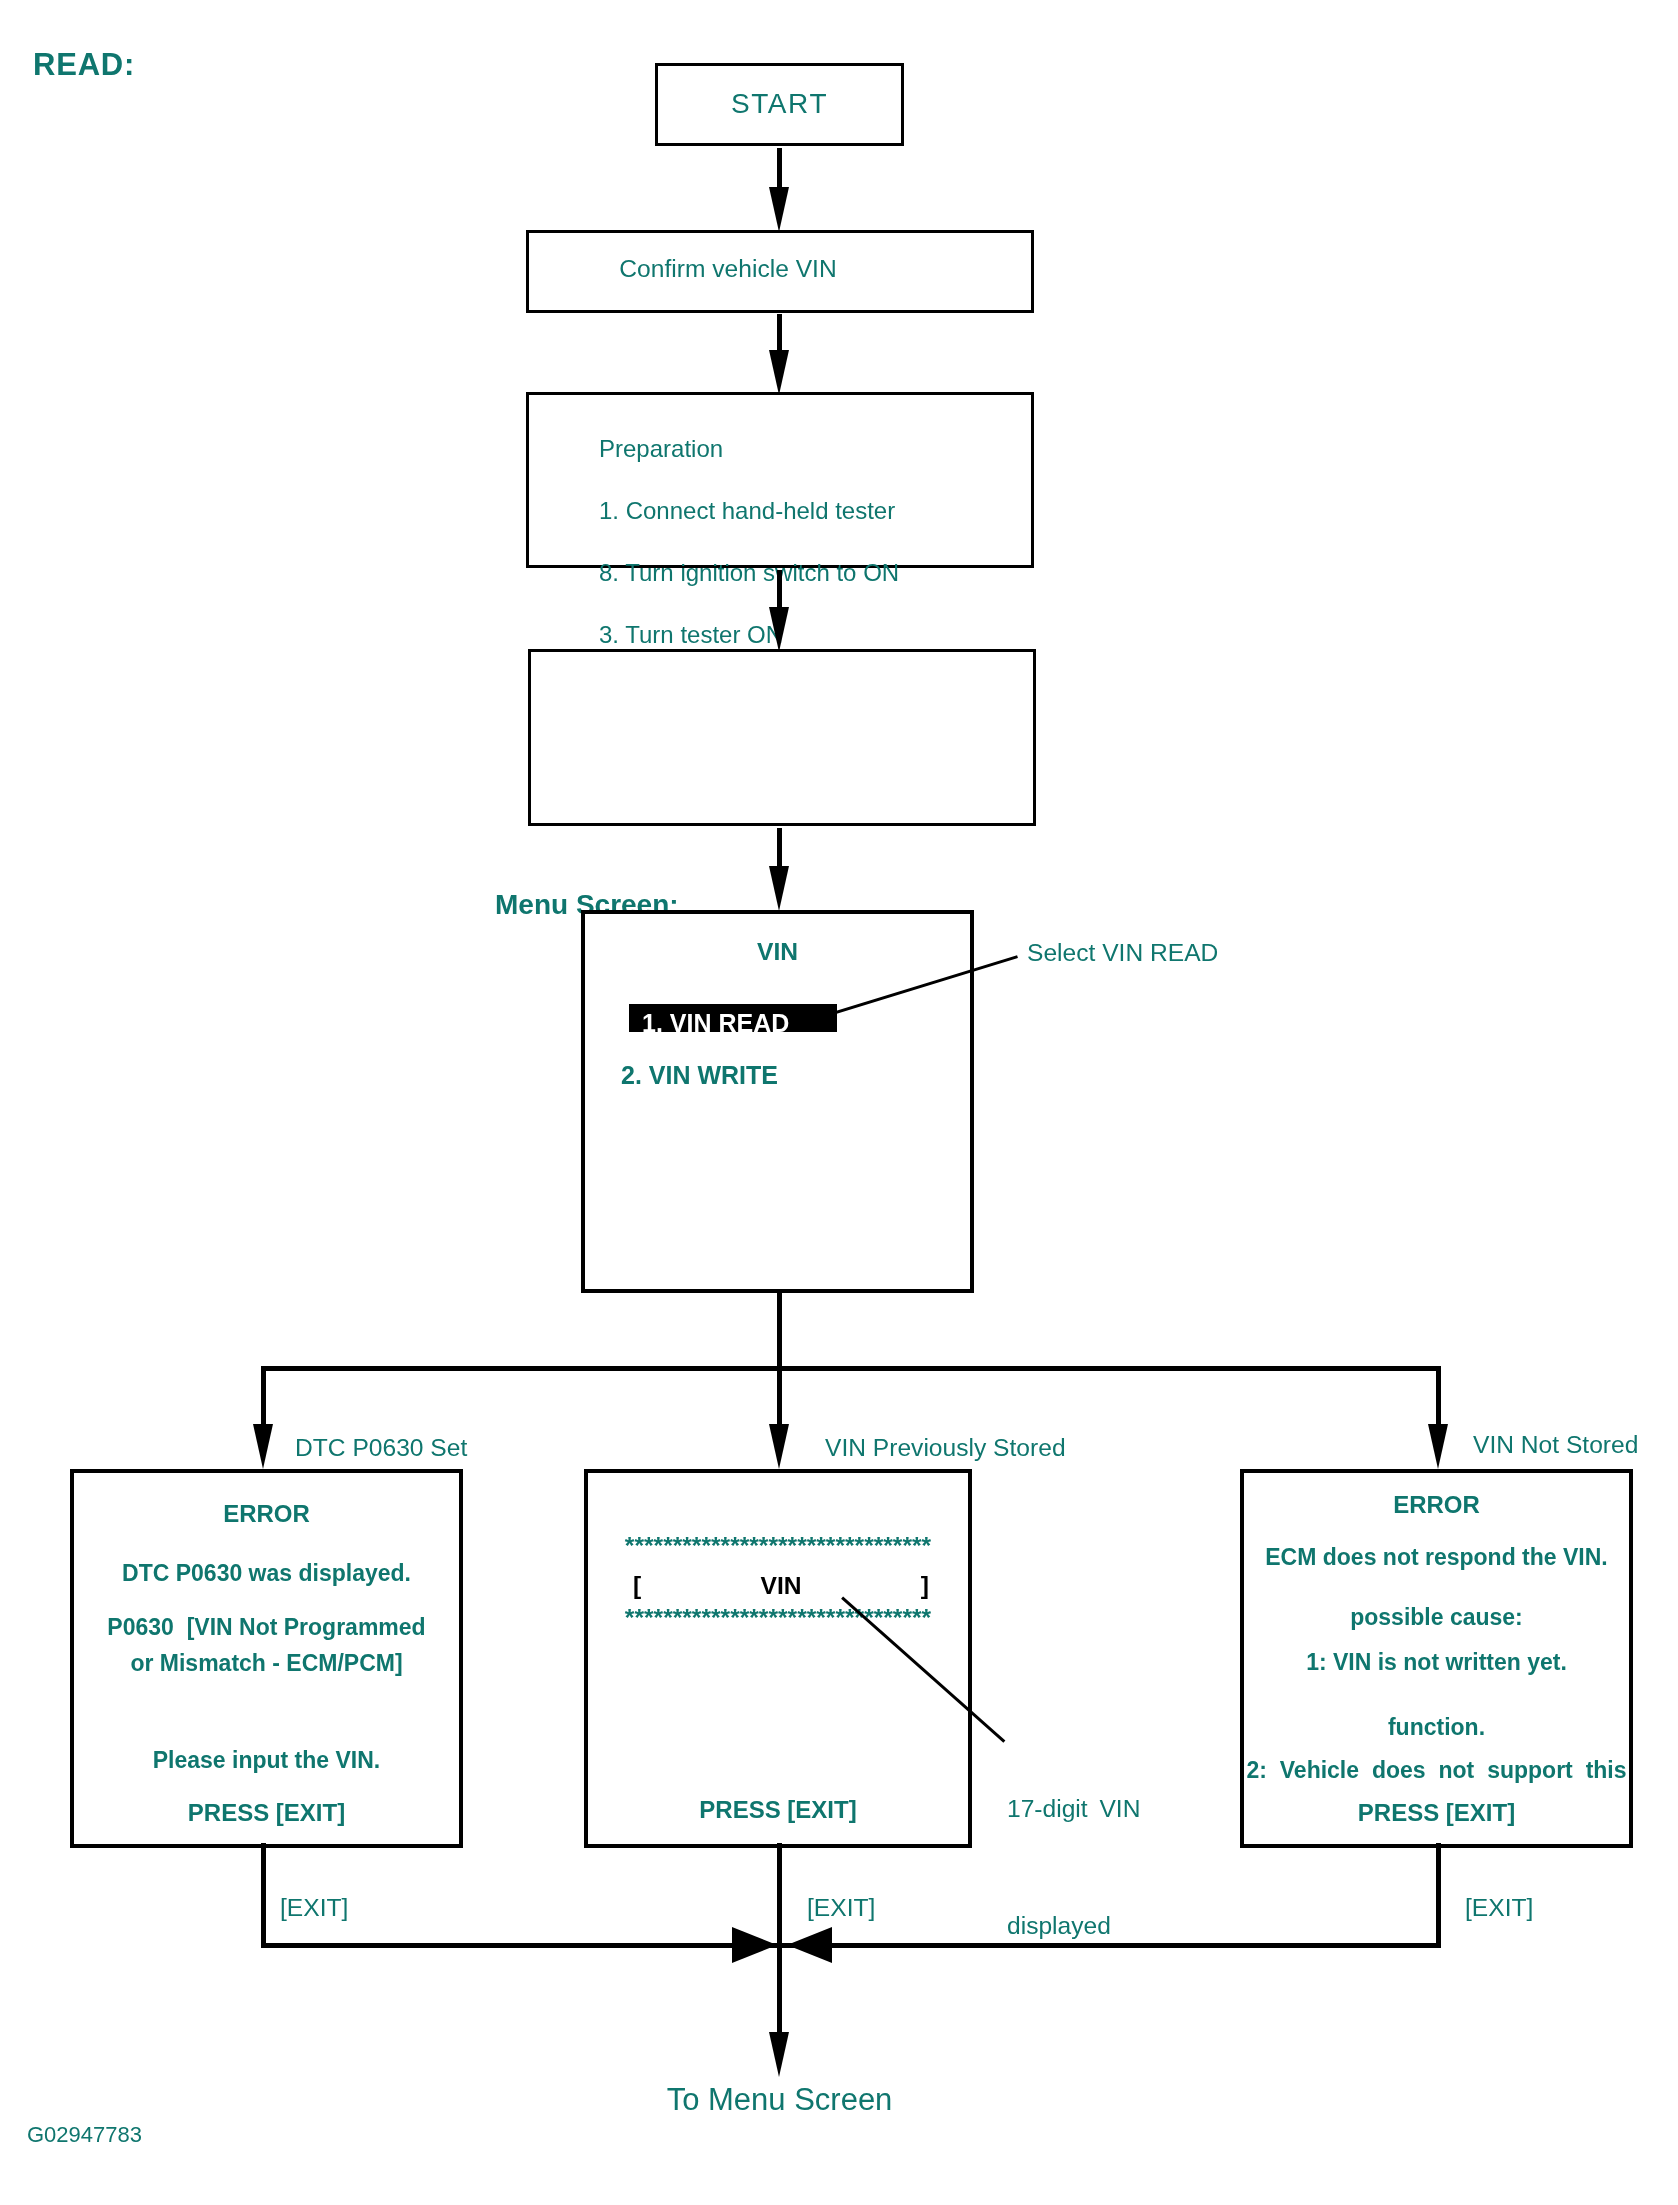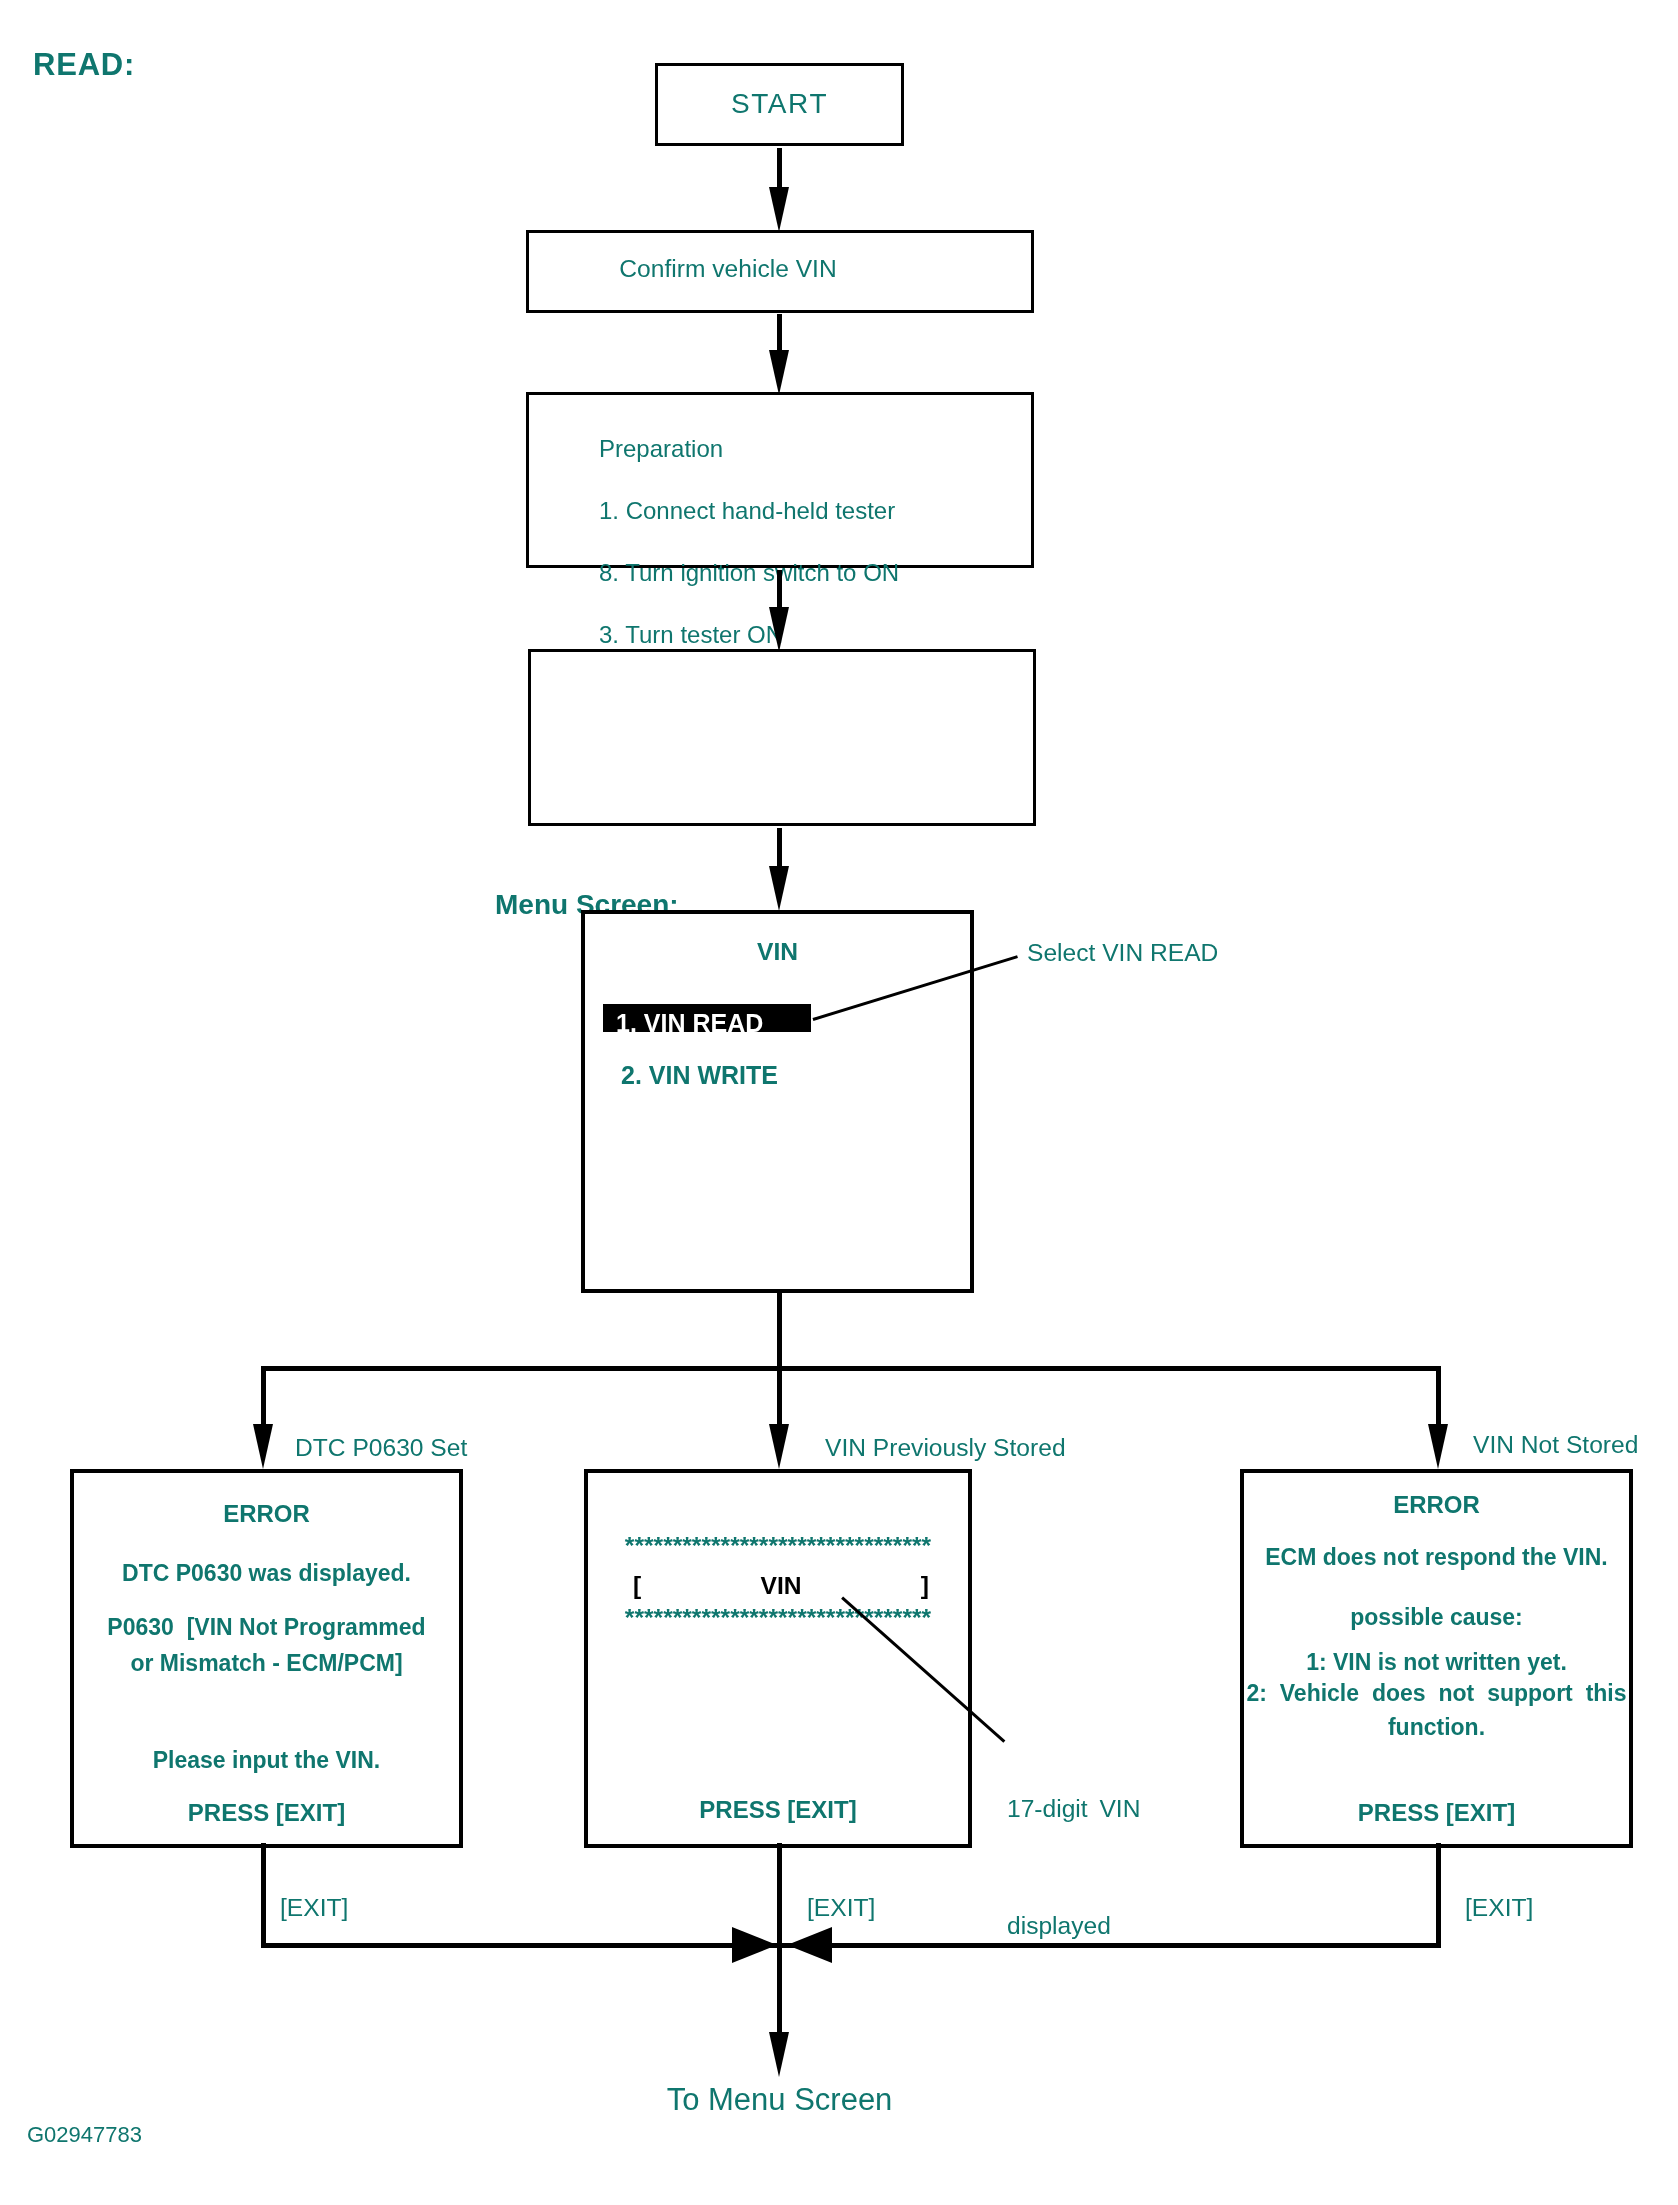--- a/index.html
+++ b/index.html
@@ -66,21 +66,21 @@
 
   <div class="box" style="left:528px;top:649px;width:508px;height:177px;"></div>
 
   <div class="vl" style="left:777px;top:828px;width:4.9px;height:41px;"></div>
   <div class="ah-down" style="left:769px;top:866px;"></div>
 
   <div class="txt b" style="left:495px;top:889px;font-size:28px;">Menu Screen:</div>
 
   <div class="box thick" style="left:581px;top:910px;width:393px;height:383px;"></div>
   <div class="txt c b" style="left:581px;top:938px;width:393px;font-size:24.6px;">VIN</div>
-  <div class="hilite" style="left:603px;top:1004px;width:208px;height:28px;">1. VIN READ</div>
+  <div class="hilite" style="left:629px;top:1004px;width:208px;height:28px;">1. VIN READ</div>
   <div class="txt b" style="left:621px;top:1061px;font-size:25px;text-align:center;">2. VIN WRITE</div>
 
   <div class="diag" style="left:813px;top:1018px;width:214px;transform:rotate(-17.1deg);"></div>
   <div class="txt" style="left:1027px;top:939px;font-size:24.6px;">Select VIN READ</div>
 
   <div class="vl" style="left:777px;top:1293px;width:4.9px;height:78px;"></div>
 
   <div class="hl" style="left:261px;top:1366px;width:1180px;height:4.9px;"></div>
 
   <div class="vl" style="left:261px;top:1371px;width:4.9px;height:56px;"></div>
@@ -116,21 +116,21 @@
   <div class="txt" style="left:1007px;top:1711px;font-size:24.6px;line-height:39px;word-spacing:4.9px;">
     <div>17-digit VIN</div>
     <div>displayed</div>
   </div>
 
   <div class="box thick" style="left:1240px;top:1469px;width:393px;height:379px;"></div>
   <div class="txt c b" style="left:1240px;top:1491px;width:393px;font-size:24px;">ERROR</div>
   <div class="txt c b" style="left:1240px;top:1544px;width:393px;font-size:23px;">ECM does not respond the VIN.</div>
   <div class="txt c b" style="left:1240px;top:1604px;width:393px;font-size:23px;">possible cause:</div>
   <div class="txt c b" style="left:1240px;top:1649px;width:393px;font-size:23px;">1: VIN is not written yet.</div>
-  <div class="txt c b" style="left:1240px;top:1680px;width:393px;font-size:23px;word-spacing:6.5px;">2: Vehicle does not support this</div>
+  <div class="txt c b" style="left:1240px;top:1757px;width:393px;font-size:23px;word-spacing:6.5px;">2: Vehicle does not support this</div>
   <div class="txt c b" style="left:1240px;top:1714px;width:393px;font-size:23px;">function.</div>
   <div class="txt c b" style="left:1240px;top:1799px;width:393px;font-size:24px;">PRESS [EXIT]</div>
 
   <div class="vl" style="left:261px;top:1843px;width:4.9px;height:104px;"></div>
   <div class="vl" style="left:1436px;top:1843px;width:4.9px;height:104px;"></div>
   <div class="vl" style="left:777px;top:1843px;width:4.9px;height:190px;"></div>
 
   <div class="txt" style="left:280px;top:1894px;font-size:24.6px;">[EXIT]</div>
   <div class="txt" style="left:807px;top:1894px;font-size:24.6px;">[EXIT]</div>
   <div class="txt" style="left:1465px;top:1894px;font-size:24.6px;">[EXIT]</div>

